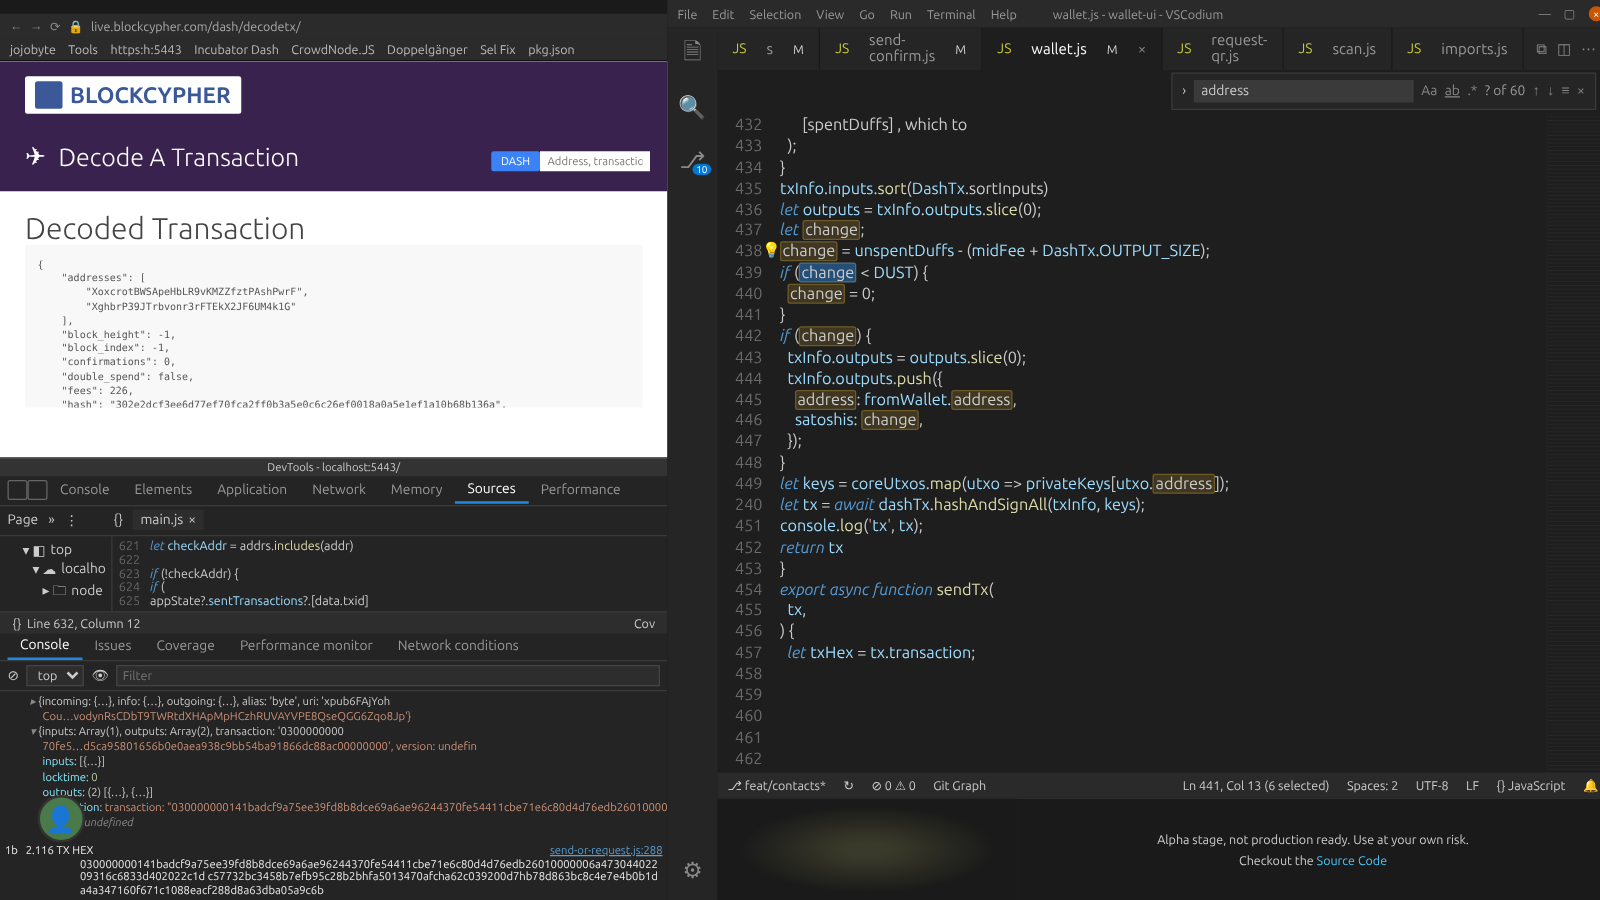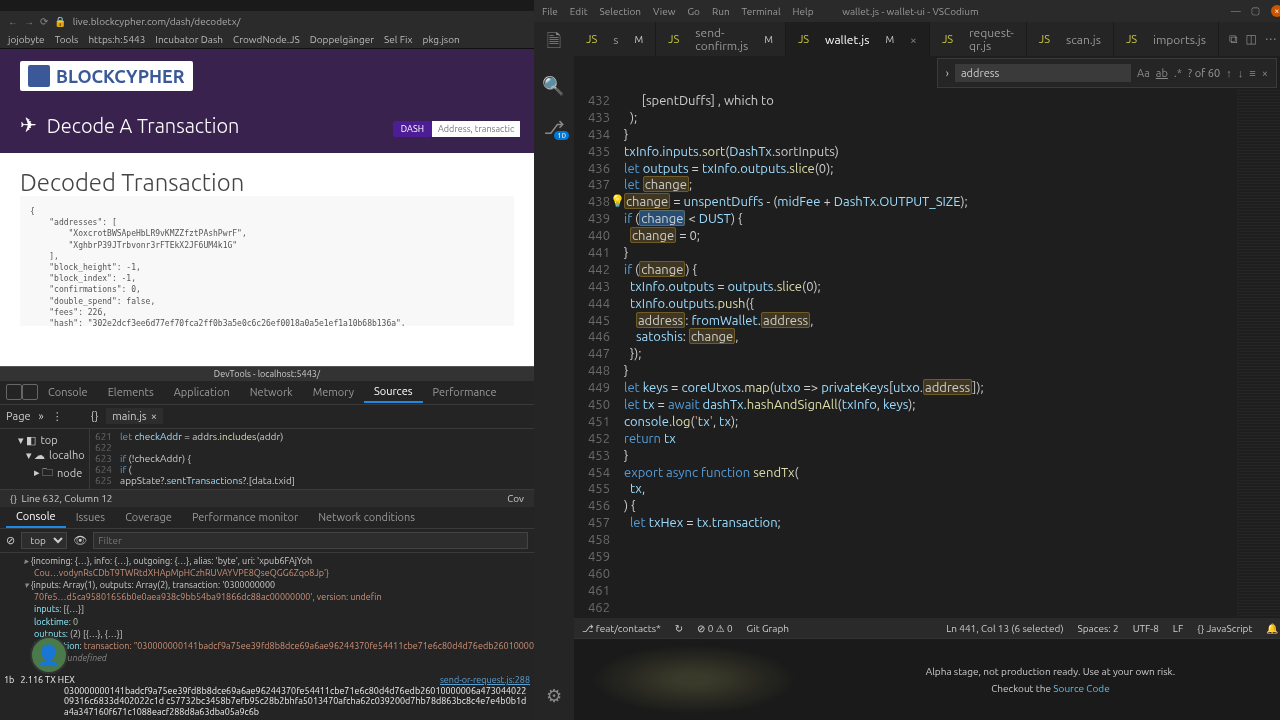--- a/index.html
+++ b/index.html
@@ -14,21 +14,21 @@
 .bookmarks { height: 18px; background: #2b2b2b; border-bottom: 1px solid #111; display: flex; align-items: center; gap: 10px; padding: 0 8px; font-size: 10px; color: #bbb; }
 .bookmarks span { white-space: nowrap; }
 
 
 .page-content { flex: 1; background: #fff; overflow: hidden; display: flex; flex-direction: column; }
 .bc-header { background: #39224e; height: 104px; padding: 12px 20px; color: #fff; }
 .bc-logo { display: flex; align-items: center; gap: 6px; font-size: 18px; font-weight: 700; color: #3b5998; background: #fff; padding: 4px 8px; width: fit-content; border-radius: 2px; text-align: center; }
 .bc-logo-img { width: 22px; height: 22px; background: #3b5998; border-radius: 2px; }
 .bc-title { font-size: 20px; font-weight: 300; margin-top: 22px; display: flex; align-items: center; gap: 10px; }
 .bc-search { position: absolute; right: 14px; top: 72px; display: flex; }
-.bc-dash { background: #4c1d95; color: #fff; padding: 3px 8px; font-size: 9px; border-radius: 2px; }
+.bc-dash { background: #3b82f6; color: #fff; padding: 3px 8px; font-size: 9px; border-radius: 2px; }
 .bc-input { background: #fff; border: none; padding: 3px 6px; font-size: 9px; color: #999; width: 88px; }
 
 .decoded { padding: 16px 20px; }
 .decoded h2 { font-size: 24px; font-weight: 300; color: #444; }
 .json-block { background: #f8f8f8; padding: 10px; font-family: monospace; font-size: 8px; color: #555; line-height: 1.4; height: 130px; overflow: hidden; }
 
 
 .devtools-header { background: #333; color: #ccc; font-size: 9px; text-align: center; padding: 2px; border-top: 1px solid #555; }
 .devtools { background: #242424; flex: 1; display: flex; flex-direction: column; color: #ccc; font-size: 11px; }
 .dt-tabs { display: flex; gap: 0; border-bottom: 1px solid #3a3a3a; padding: 0 6px; height: 24px; align-items: center; }
@@ -39,21 +39,21 @@
 .sources-row { display: flex; height: 24px; align-items: center; border-bottom: 1px solid #3a3a3a; padding: 0 6px; gap: 8px; }
 .sources-row .file-tab { background: #2d2d2d; padding: 2px 6px; color: #ccc; display: flex; gap: 4px; align-items: center; font-size: 11px; }
 
 .sources-body { display: flex; height: 60px; }
 .tree { width: 90px; border-right: 1px solid #3a3a3a; font-size: 11px; padding: 4px; }
 .tree-item { padding: 1px 0 1px 14px; color: #ccc; display: flex; align-items: center; gap: 4px; }
 .code-area { flex: 1; font-family: monospace; font-size: 10px; padding: 2px 0; overflow: hidden; }
 .code-line { display: flex; }
 .code-line .ln { width: 30px; text-align: right; color: #666; padding-right: 8px; }
 .code-line .ct { color: #ccc; }
-.kw { color: #569cd6; } .fn { color: #dcdcaa; } .str { color: #ce9178; } .var { color: #9cdcfe; }
+.kw { color: #569cd6; font-style: italic; } .fn { color: #dcdcaa; } .str { color: #ce9178; } .var { color: #9cdcfe; }
 
 .status-line { background: #2d2d2d; padding: 3px 10px; font-size: 10px; color: #ccc; display: flex; justify-content: space-between; border-top: 1px solid #3a3a3a; }
 
 .console-tabs { display: flex; gap: 0; border-bottom: 1px solid #3a3a3a; padding: 0 6px; height: 22px; align-items: center; }
 .console-toolbar { display: flex; gap: 6px; padding: 3px 6px; align-items: center; border-bottom: 1px solid #3a3a3a; }
 .console-toolbar select { background: #2d2d2d; border: 1px solid #444; color: #ccc; font-size: 10px; padding: 1px 4px; }
 .console-toolbar input { background: #2d2d2d; border: 1px solid #444; color: #ccc; font-size: 10px; padding: 2px 4px; flex: 1; }
 
 .console-out { font-family: monospace; font-size: 9px; padding: 2px 4px; overflow: hidden; height: 120px; }
 .console-out div { line-height: 1.35; white-space: nowrap; }
@@ -359,21 +359,21 @@
             <div>440</div>
             <div>441</div>
             <div>442</div>
             <div>443</div>
             <div>444</div>
             <div>445</div>
             <div>446</div>
             <div>447</div>
             <div>448</div>
             <div>449</div>
-            <div>450</div>
+            <div>240</div>
             <div>451</div>
             <div>452</div>
             <div>453</div>
             <div>454</div>
             <div>455</div>
             <div>456</div>
             <div>457</div>
             <div>458</div>
             <div>459</div>
             <div>460</div>

